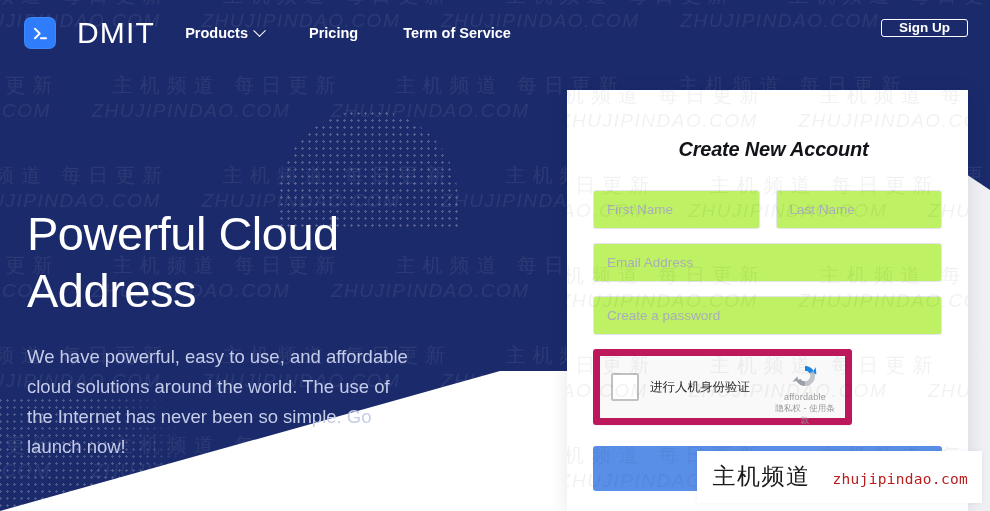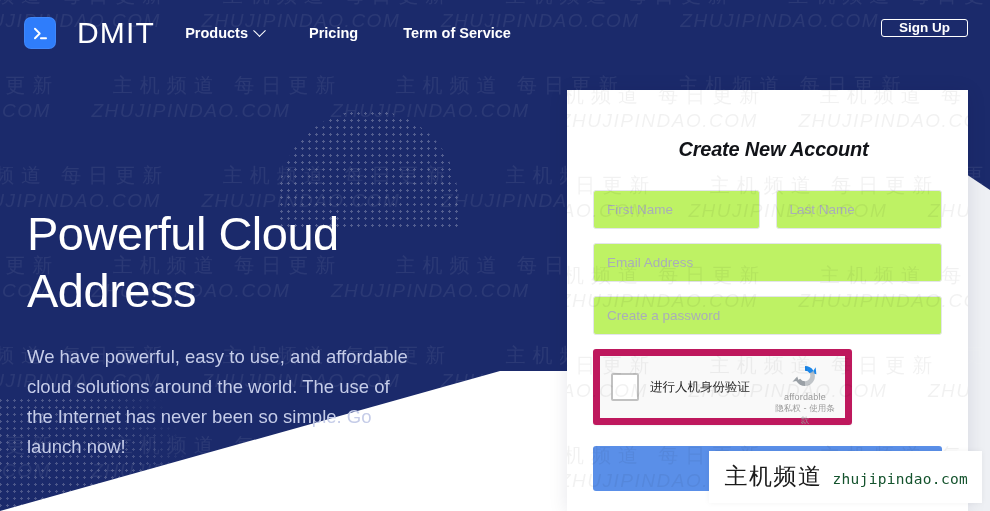--- a/index.html
+++ b/index.html
@@ -189,28 +189,29 @@
     cursor:pointer;font-family:"Liberation Sans",sans-serif;
     letter-spacing:.2px;
   }
 
   
   .wm-badge{
     position:absolute;right:8px;bottom:8px;
     background:#ffffff;padding:10px 14px 11px 16px;
     display:flex;align-items:baseline;z-index:40;
     box-shadow:0 0 6px rgba(0,0,0,.05);
+    gap:12px;
   }
   .wm-badge-cn{
     font-family:"DejaVu Sans","Liberation Sans",sans-serif;
     font-size:23px;color:#1a1a1a;letter-spacing:1.5px;font-weight:400;
   }
   .wm-badge-en{
     font-family:"DejaVu Sans Mono","Liberation Mono",monospace;
-    font-size:14.5px;color:#14532d;margin-left:10px;letter-spacing:.3px;
+    font-size:14.5px;color:#b91c1c;margin-left:10px;letter-spacing:.3px;
   }
 </style>
 </head>
 <body>
 
 <div id="page">
 
   <div class="hero">
     <div class="hero-shape"></div>
     <div class="dome"></div>

